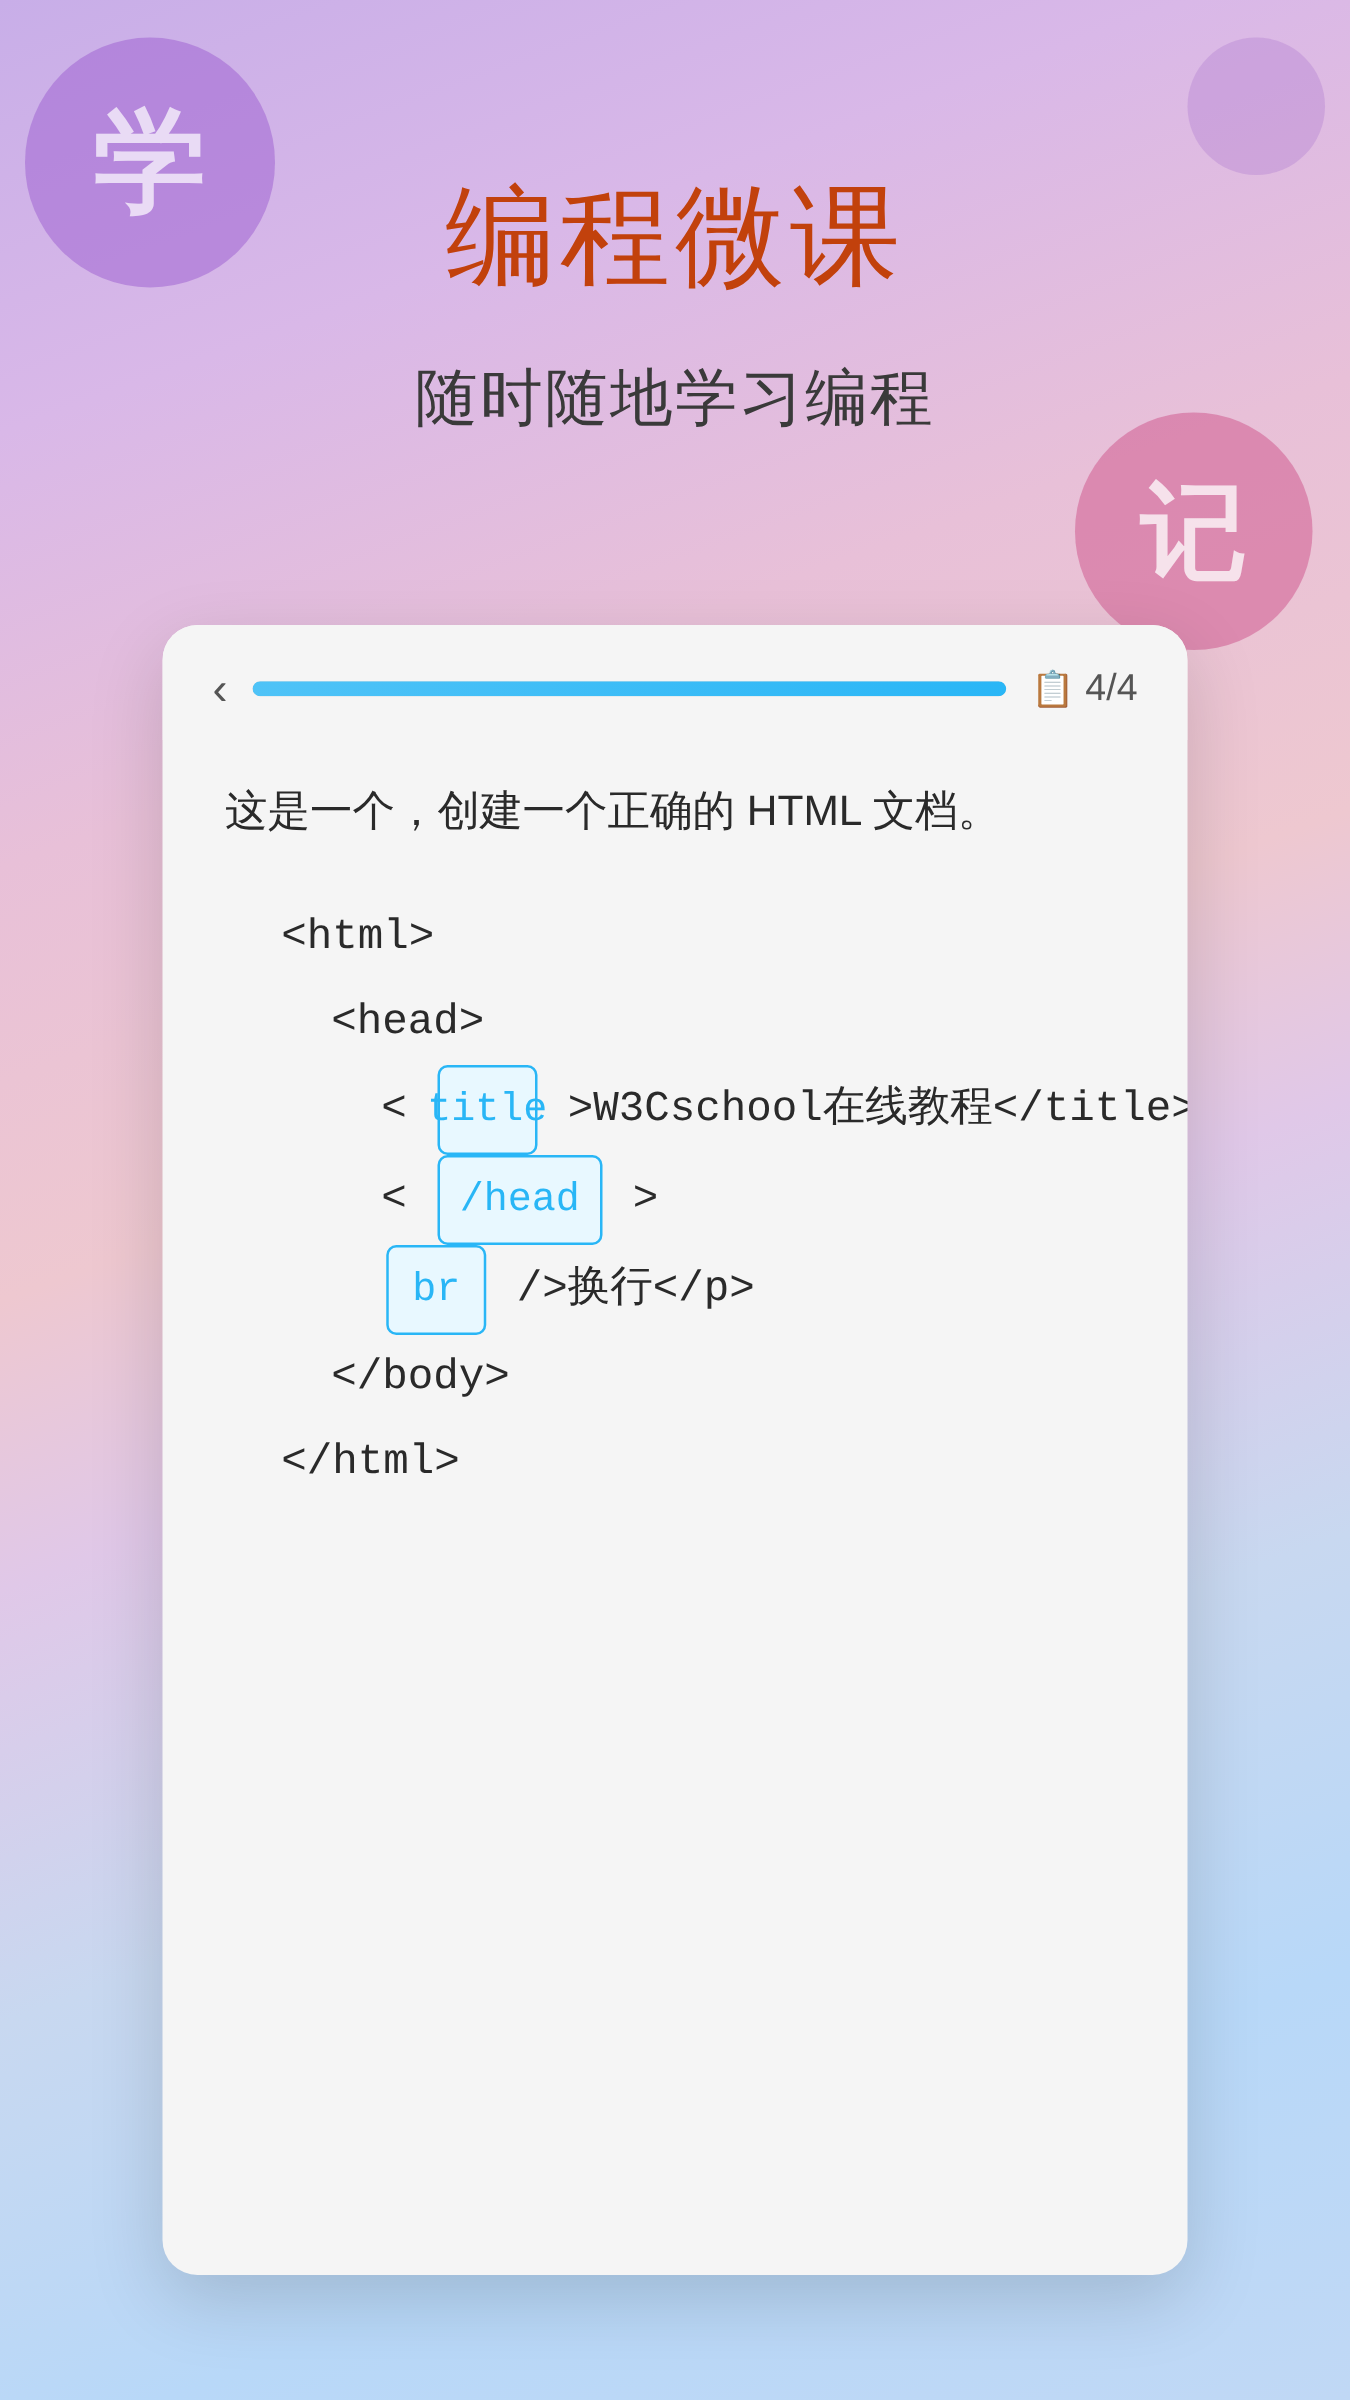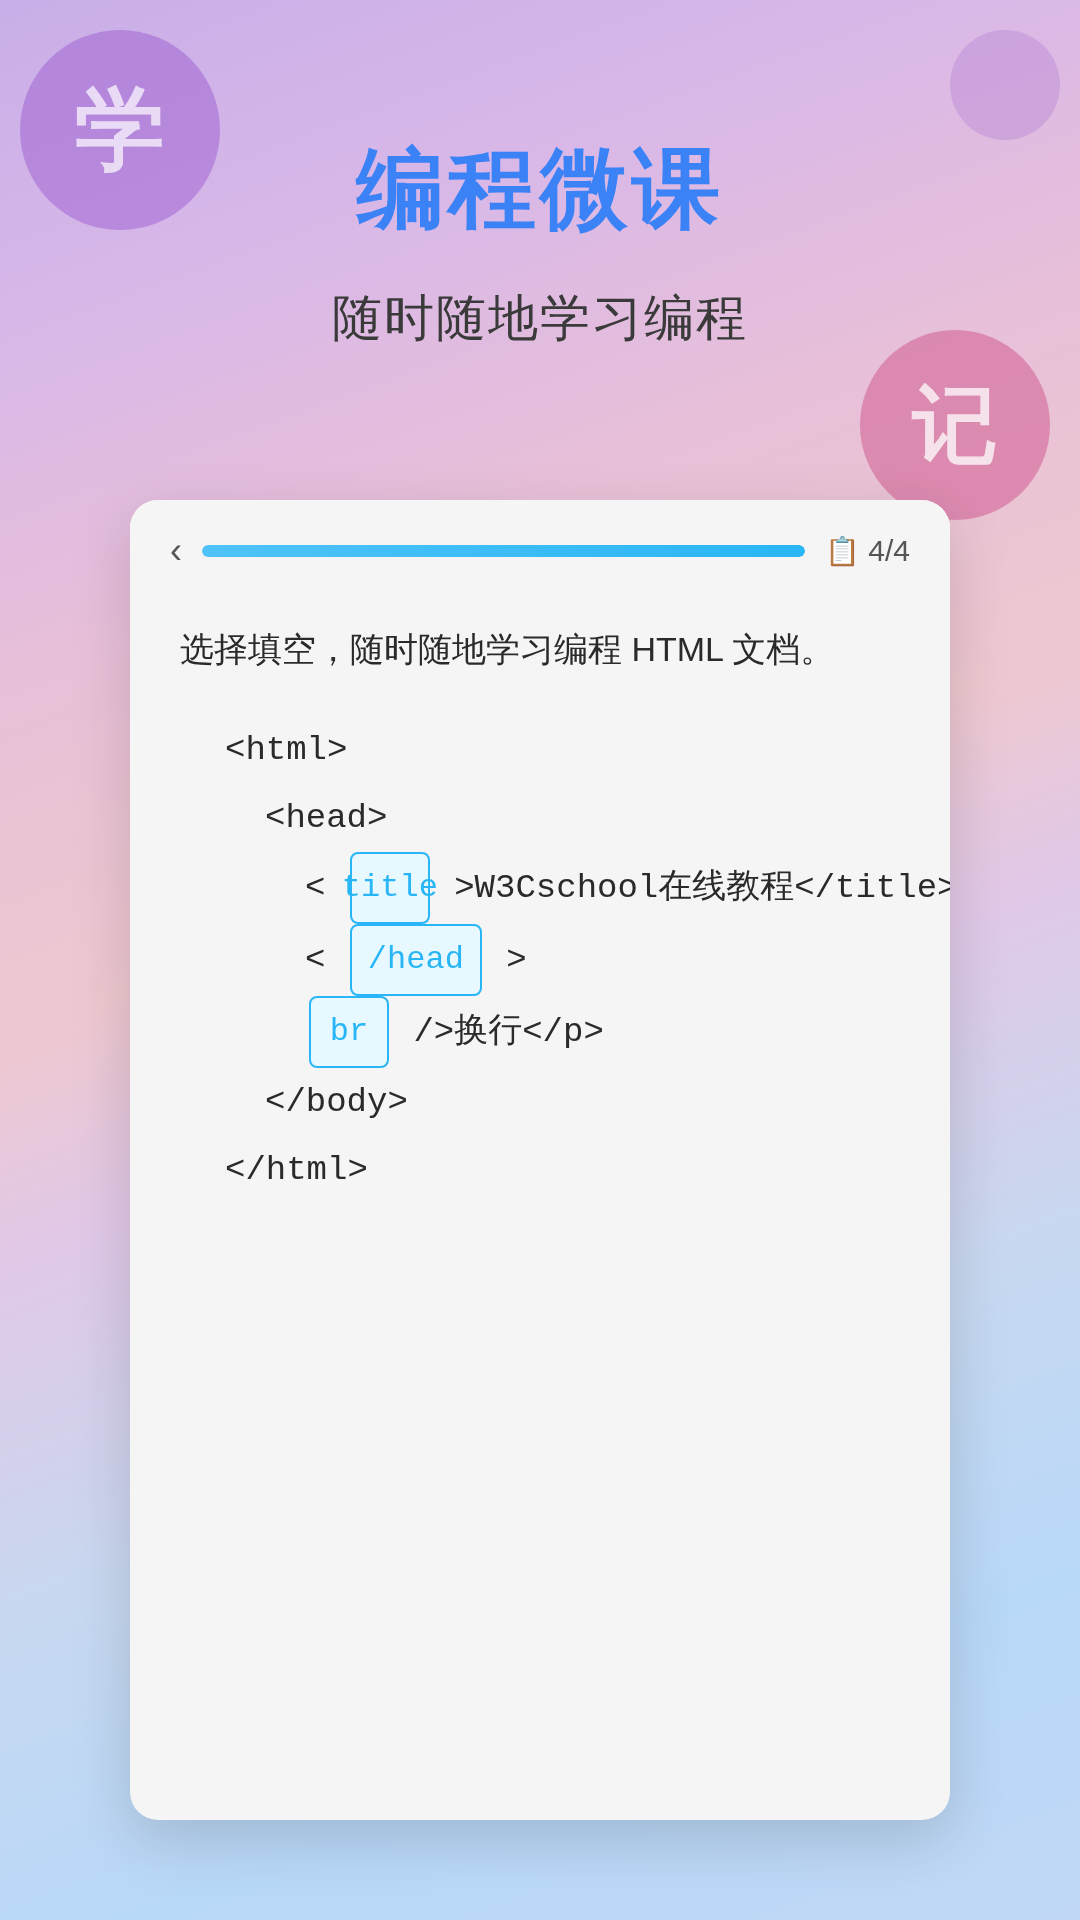--- a/index.html
+++ b/index.html
@@ -70,22 +70,22 @@
     .header-section {
       position: absolute;
       top: 130px;
       left: 0;
       right: 0;
       text-align: center;
     }
 
     .main-title {
       font-size: 88px;
-      font-weight: 700;
-      color: #3b82f6;
+      font-weight: 400;
+      color: #c2410c;
       letter-spacing: 4px;
     }
 
     .sub-title {
       font-size: 50px;
       font-weight: 400;
       color: #3a3a3a;
       margin-top: 36px;
       letter-spacing: 2px;
     }
@@ -232,21 +232,21 @@
       <div class="progress-bar-fill"></div>
     </div>
     <div class="page-indicator">
       <span style="font-size:28px;">📋</span>
       <span>4/4</span>
     </div>
   </div>
 
   <div class="card-content">
 
-    <div class="question-text">选择填空，随时随地学习编程 HTML 文档。</div>
+    <div class="question-text">这是一个，创建一个正确的 HTML 文档。</div>
 
     <div class="code-block">
 
       <div class="code-line">
         <span class="code-tag">&lt;html&gt;</span>
       </div>
 
       <div class="code-line indent-1">
         <span class="code-tag">&lt;head&gt;</span>
       </div>

